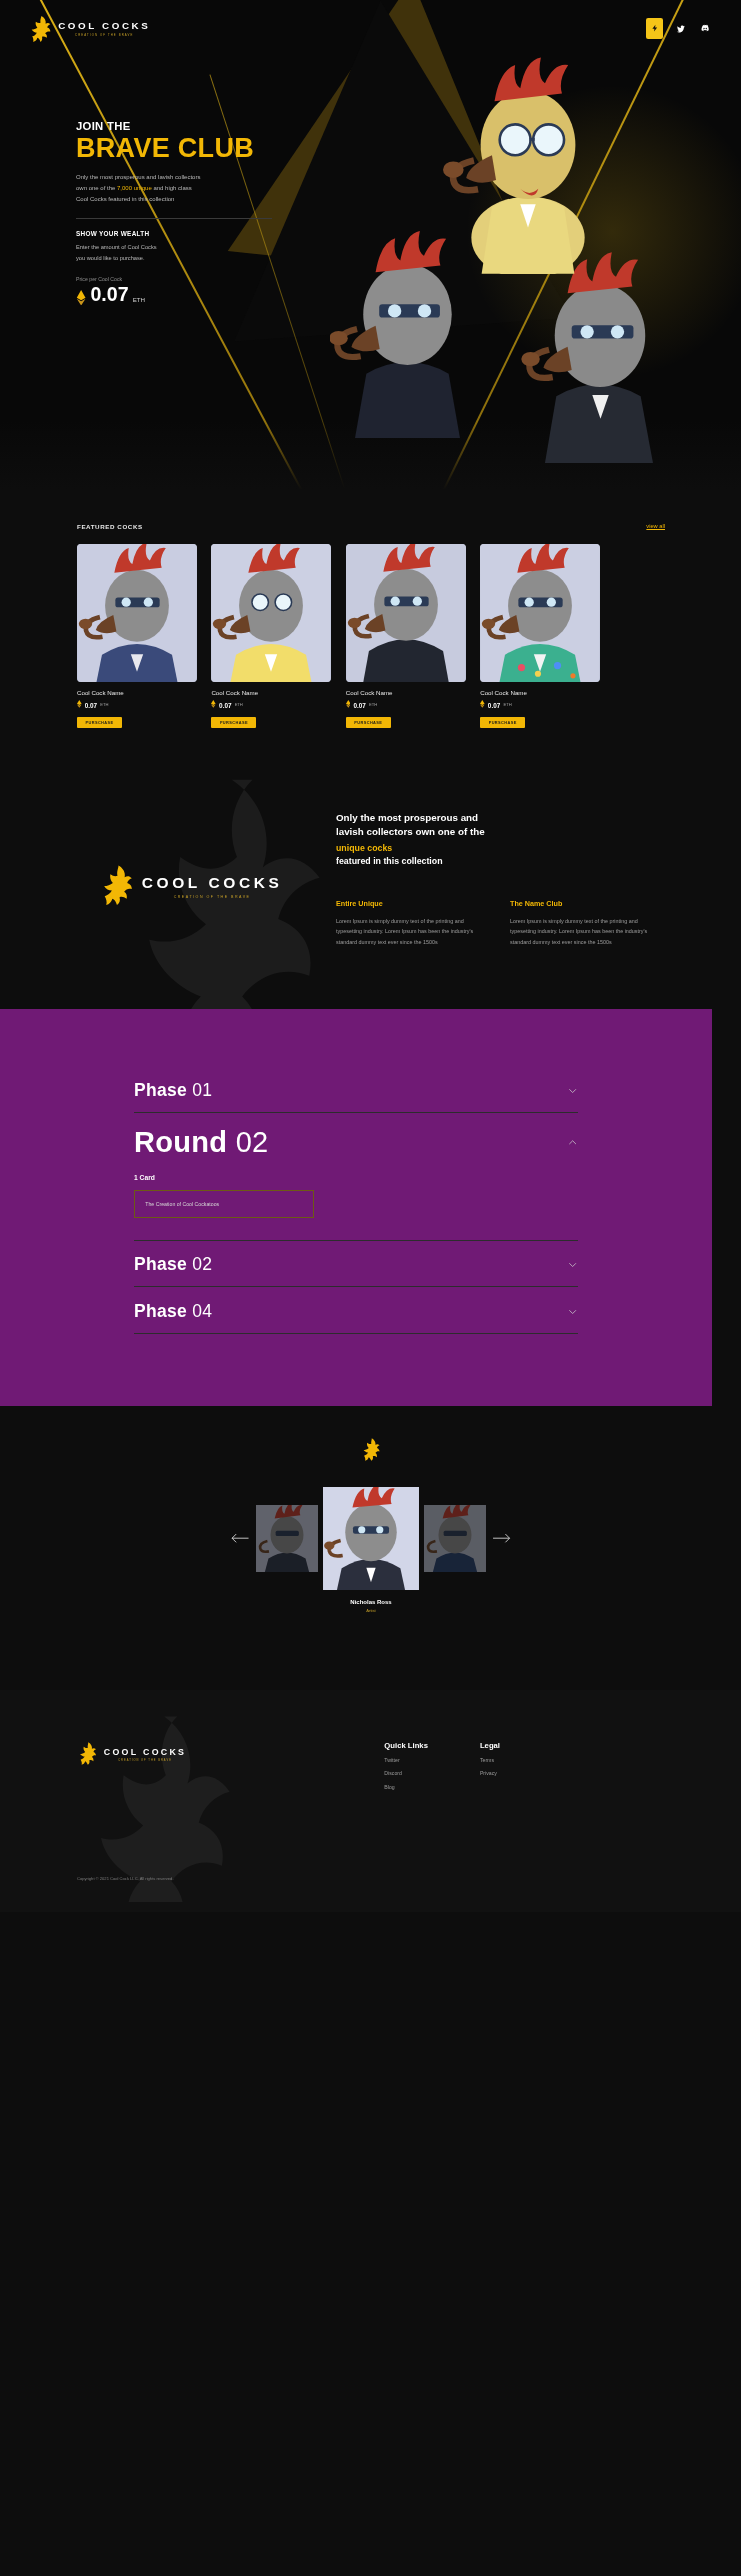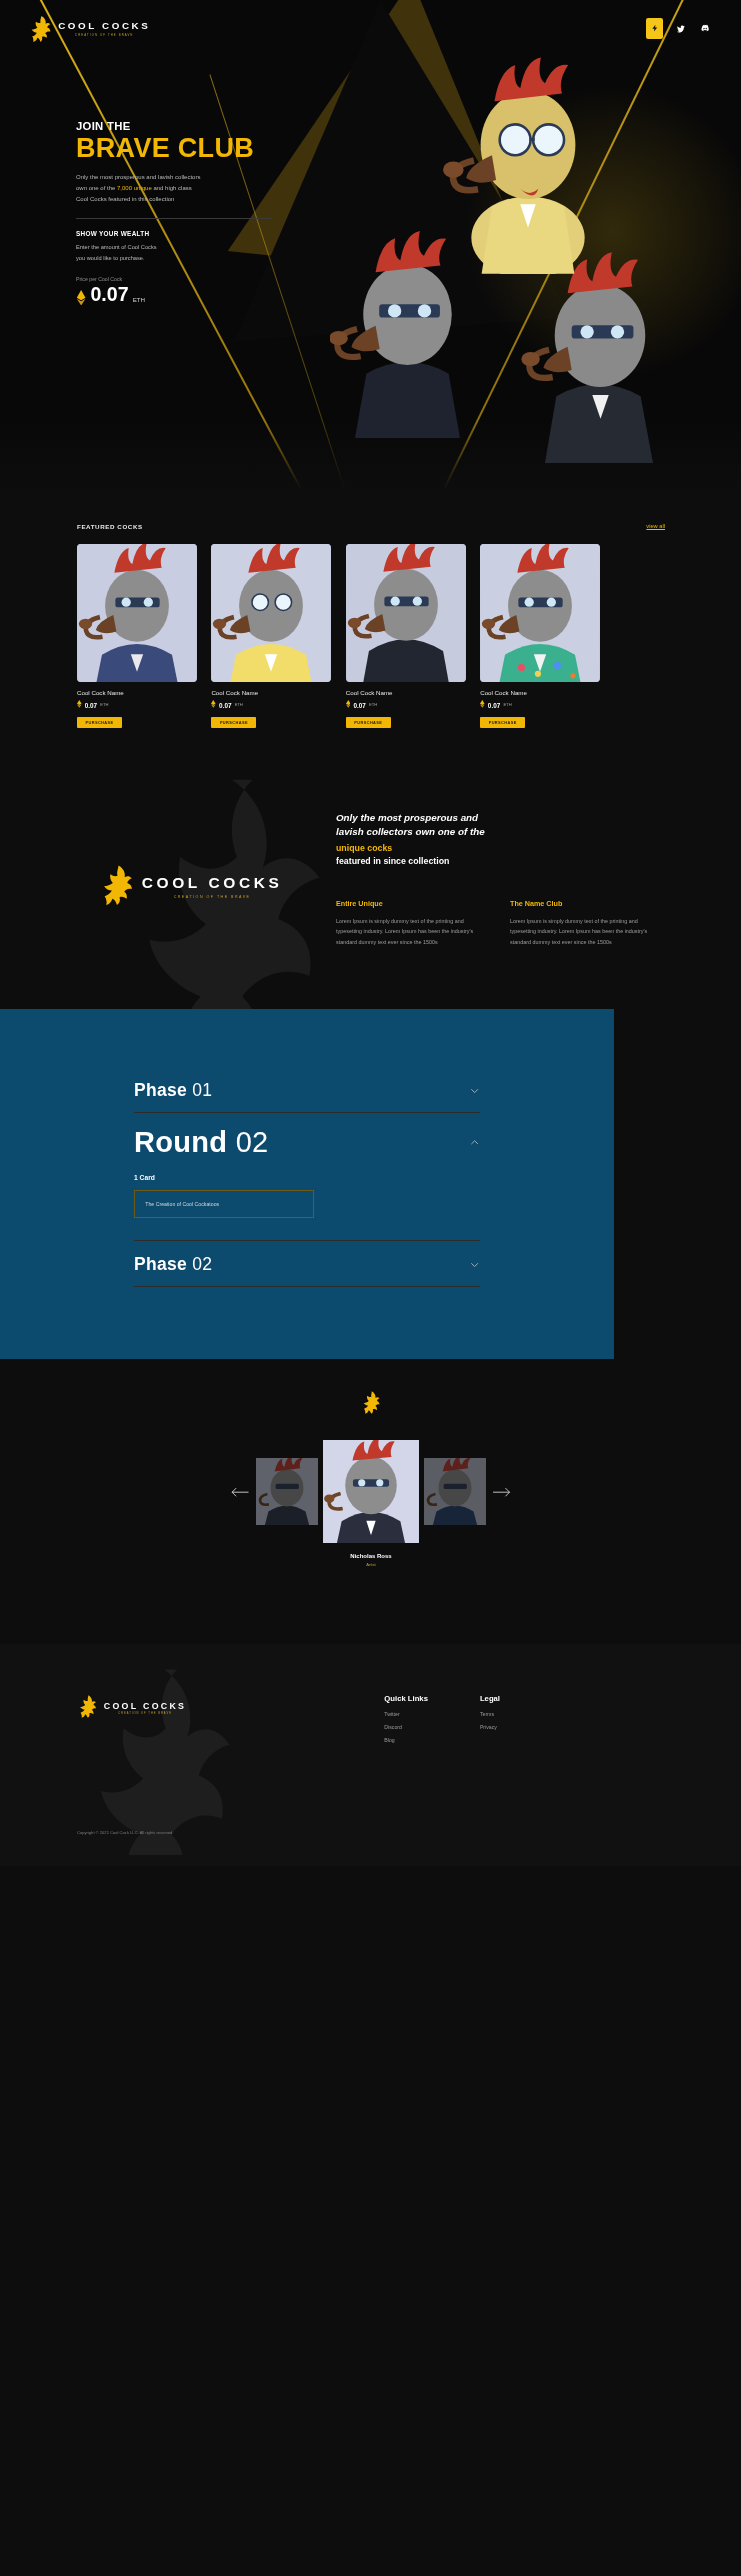--- a/index.html
+++ b/index.html
@@ -147,31 +147,31 @@
     position:absolute; left: 77px; top: 31px; width: 289px; height: 289px;
     opacity: .06;
   }
   .about-grid { position: relative; display:flex; gap: 31px; z-index:3; }
   .about-left { width: 268px; display:flex; align-items:center; justify-content:center; padding-top: 31px;}
   .about-logo { display:flex; align-items:center; gap: 6.2px; }
   .about-logo-text { display:flex; flex-direction:column; align-items:center; }
   .about-logo-title { font-size: 15.5px; font-weight:700; letter-spacing:3.6px; }
   .about-logo-sub { font-size: 3.6px; letter-spacing:1.5px; color:#c9a227; margin-top:3.1px; }
   .about-right { width: 330px; padding-top: 15.5px; }
-  .about-lead { font-size: 9.8px; font-weight:700; line-height:1.45; color:#ffffff; max-width: 222px; font-style: italic;}
+  .about-lead { font-size: 9.8px; font-weight:700; line-height:1.45; color:#ffffff; max-width: 222px;}
   .about-7000 { font-size: 32px; font-weight:700; color:#f2b705; line-height:1; margin-top: 4.1px; }
   .about-unique { font-size: 8.8px; font-weight:700; color:#f2b705; margin-top: 4.1px;}
   .about-feat { font-size: 8.8px; font-weight:700; color:#ffffff; margin-top: 2.1px;}
   .about-cols { display:flex; gap: 19px; margin-top: 33px; align-items: center; }
   .about-col { width: 155px; }
   .about-col-h { font-size: 7.2px; font-weight:700; color:#f2b705; }
   .about-col-p { margin-top: 8.2px; font-size: 5.4px; line-height:1.95; color:#9d9d9d; }
 
   
-  .roadmap { width: 614px; padding: 57px 134px 72px; background:#0c4a6e; }
+  .roadmap { width: 712px; padding: 57px 134px 72px; background:#701a75; }
   .phase { border-bottom: 0.5px solid #2c2c2c; }
   .phase-head {
     display:flex; align-items:center; justify-content:space-between;
     padding: 13.4px 0 11.3px; cursor: pointer;
   }
   .phase-title { font-size: 17.5px; font-weight:700; letter-spacing:0.3px; }
   .phase-title.big { font-size: 29px; }
   .phase-title .num { font-weight: 400; }
   .chev { width: 11.3px; height: 11.3px; color:#cfcfcf; }
   .phase-body { padding: 0 0 21.6px; }
@@ -488,21 +488,21 @@
           <span class="about-logo-sub">CREATION OF THE BRAVE</span>
         </span>
       </div>
     </div>
     <div class="about-right">
       <div class="about-lead">
         <span>Only the most prosperous and</span><br>
         <span>lavish collectors own one of the</span>
       </div>
       <div class="about-unique">unique cocks</div>
-      <div class="about-feat">featured in since collection</div>
+      <div class="about-feat">featured in this collection</div>
       <div class="about-cols">
         <div class="about-col">
           <div class="about-col-h">Entire Unique</div>
           <div class="about-col-p">Lorem Ipsum is simply dummy text of the printing and typesetting industry. Lorem Ipsum has been the industry's standard dummy text ever since the 1500s</div>
         </div>
         <div class="about-col">
           <div class="about-col-h">The Name Club</div>
           <div class="about-col-p">Lorem Ipsum is simply dummy text of the printing and typesetting industry. Lorem Ipsum has been the industry's standard dummy text ever since the 1500s</div>
         </div>
       </div>
@@ -551,20 +551,33 @@
         <span class="num">02</span>
       </div>
       <span class="chev">
         <svg viewBox="0 0 24 24" width="11.3" height="11.3">
             <path d="M5 9l7 7 7-7" fill="none" stroke="#cfcfcf" stroke-width="1.6"></path>
           </svg>
       </span>
     </div>
   </div>
 
+  <div class="phase">
+    <div class="phase-head">
+      <div class="phase-title">
+        <span>Phase</span>
+        <span class="num">04</span>
+      </div>
+      <span class="chev">
+        <svg viewBox="0 0 24 24" width="11.3" height="11.3">
+            <path d="M5 9l7 7 7-7" fill="none" stroke="#cfcfcf" stroke-width="1.6"></path>
+          </svg>
+      </span>
+    </div>
+  </div>
 
 </section>
 
 <section class="team">
   <div class="team-mark">
     <svg viewBox="0 0 40 50" width="20.6" height="26">
       <path d="M21 2c5 3 8 8 7 13 3-2 5-2 8 1-3 1-4 3-5 5 3 1 5 4 5 7-3-1-6 0-8 3 3 2 3 5 3 8-3-2-5-3-8-2 1 4 0 7-3 9-1-3-3-6-5-7-1 4-4 6-7 7 1-3 0-7-2-10 4-1 6-3 8-6-3 0-7-2-9-5 3 0 7-1 10-4-3-3-4-6-3-10 3 2 5 3 8 2-1-4 1-8 1-11z" fill="#f2b705"></path>
     </svg>
   </div>
   <div class="team-carousel">

